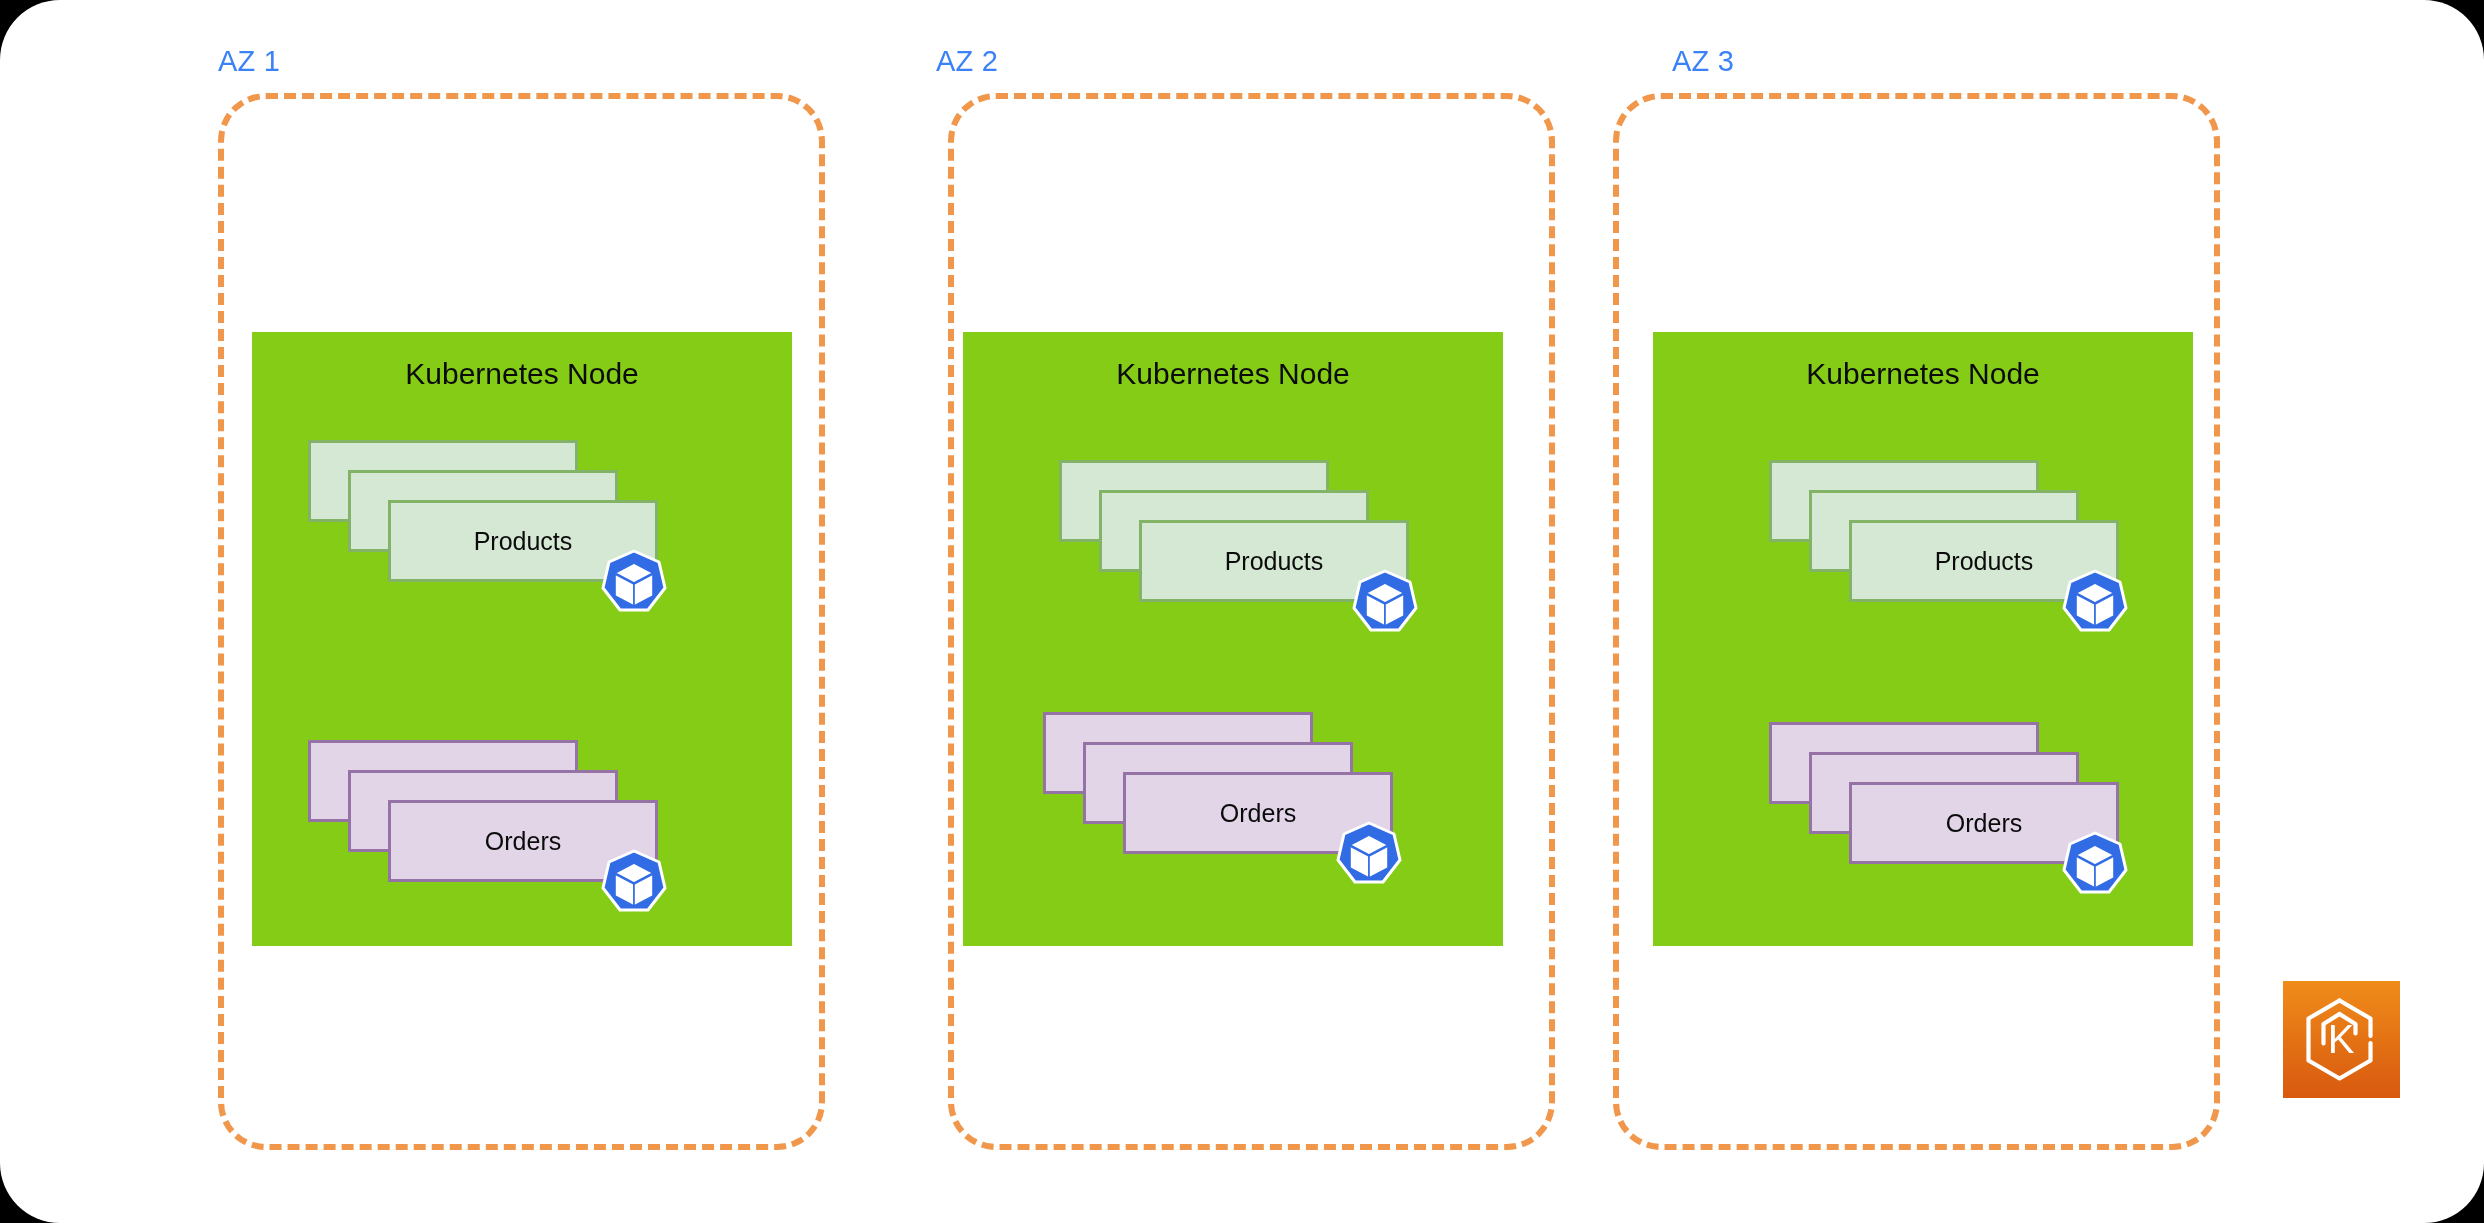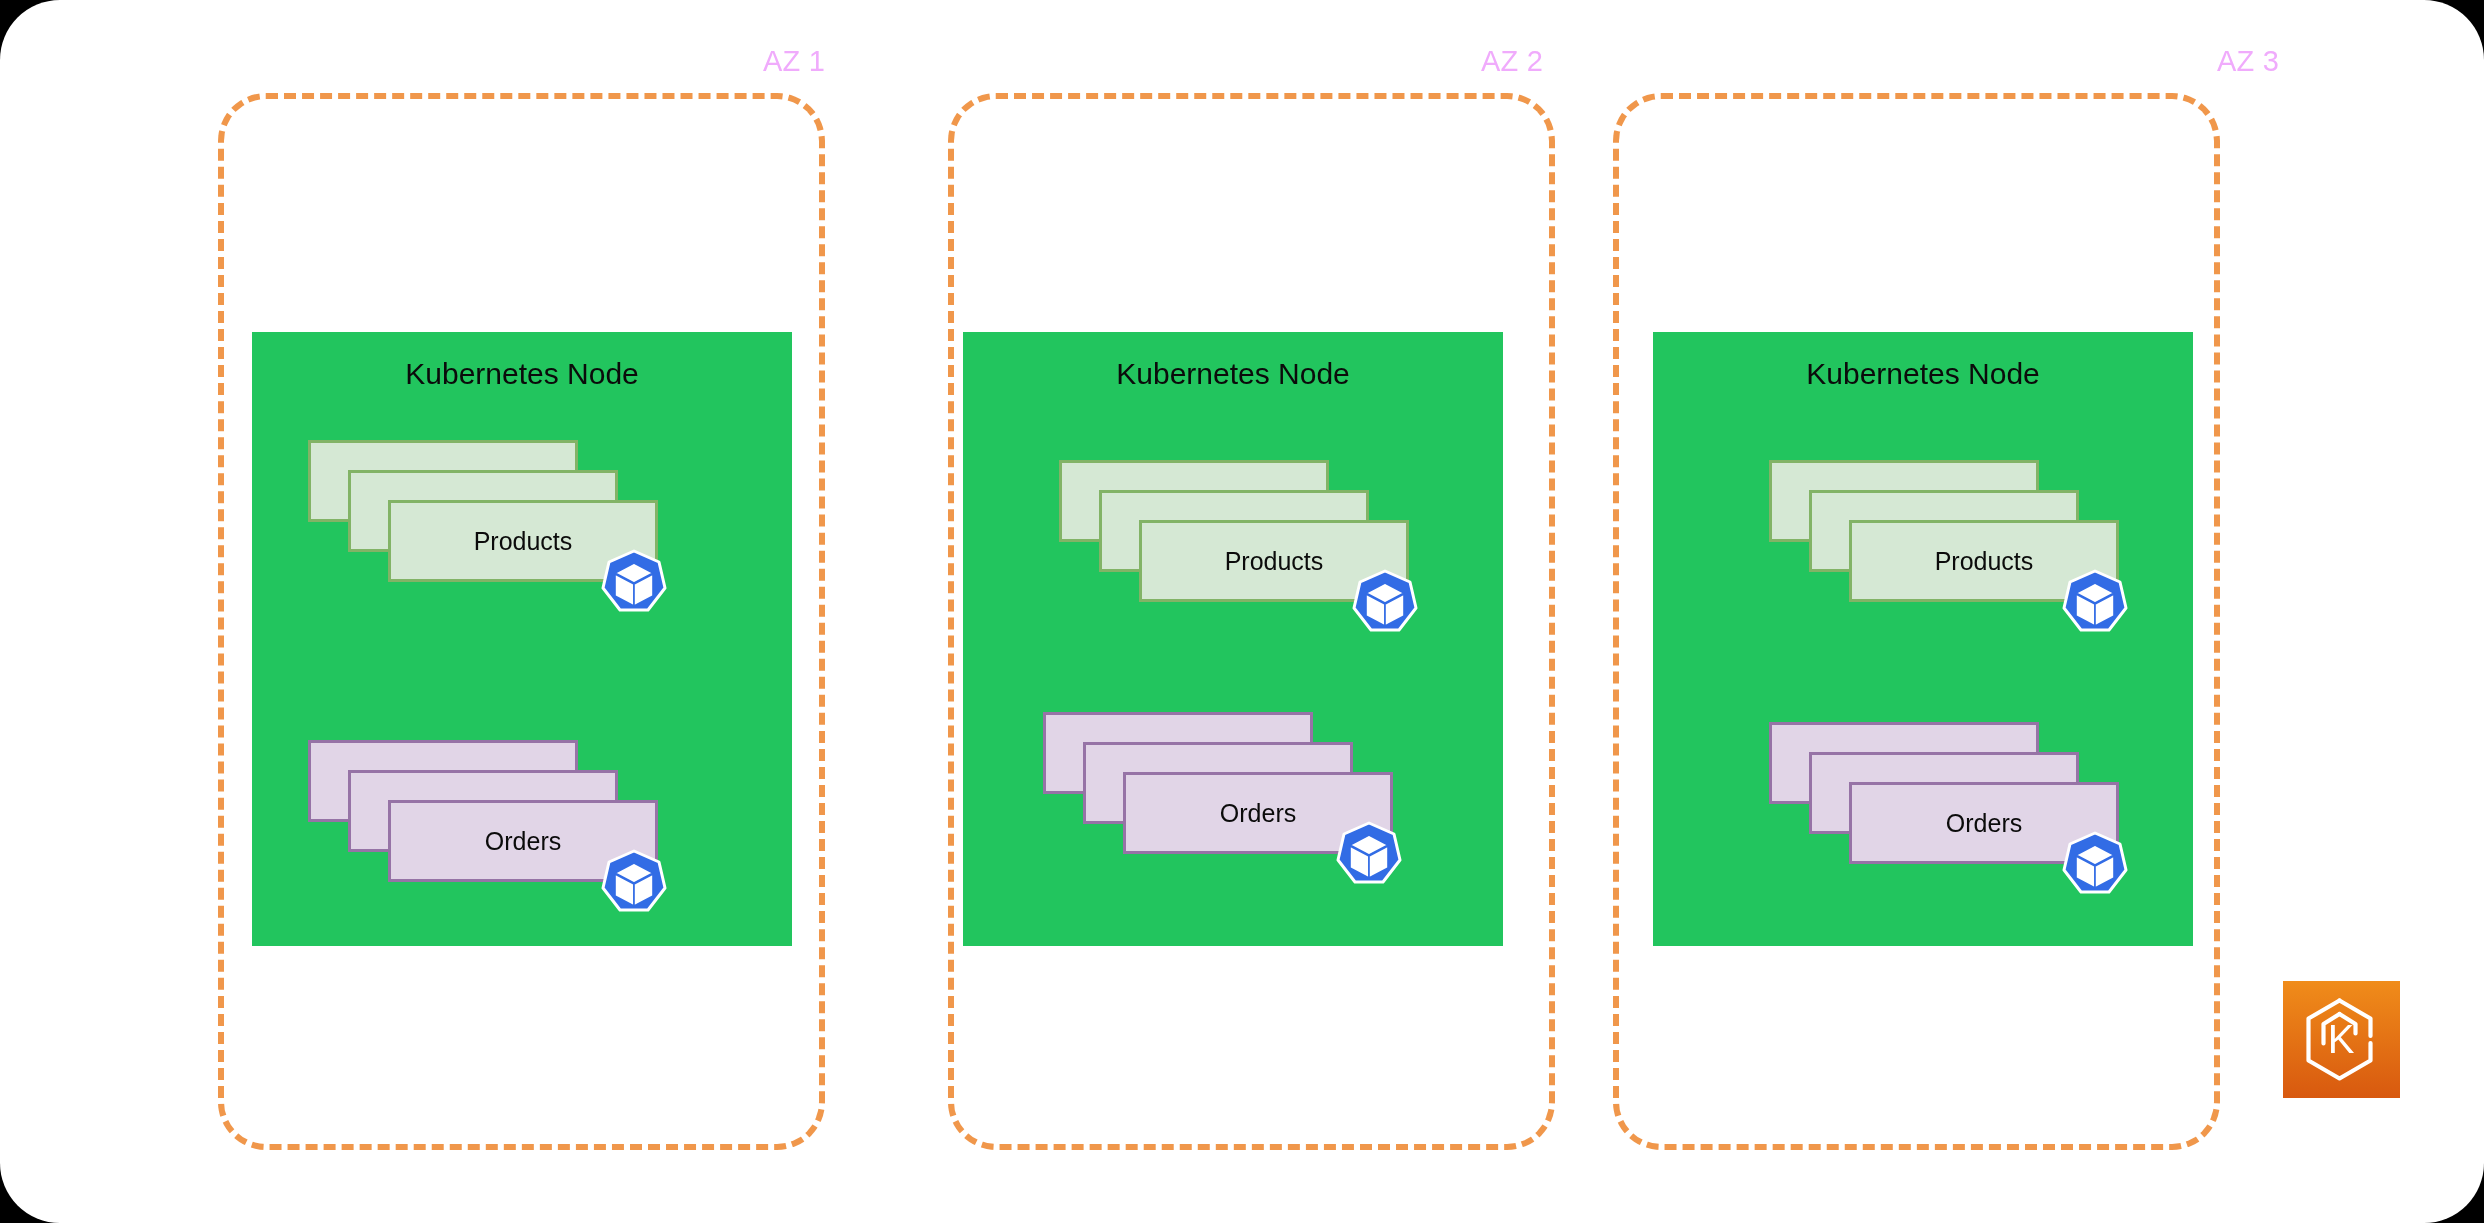--- a/index.html
+++ b/index.html
@@ -30,33 +30,33 @@
   .az-box {
     position: absolute;
     border: 6px dashed #F0974B;
     border-radius: 48px;
     box-sizing: border-box;
     background: transparent;
     z-index: 2;
   }
   .az-label {
     position: absolute;
-    text-align: right;
-    color: #f0abfc;
+    text-align: left;
+    color: #3b82f6;
     font-size: 29px;
     line-height: 34px;
     letter-spacing: 0.2px;
     white-space: nowrap;
     z-index: 6;
   }
 
   
   .k8s-node {
     position: absolute;
-    background: #22c55e;
+    background: #84cc16;
     z-index: 4;
   }
   .k8s-node-title {
     position: absolute;
     top: 24px;
     left: 0;
     width: 100%;
     text-align: center;
     font-size: 30px;
     line-height: 36px;

